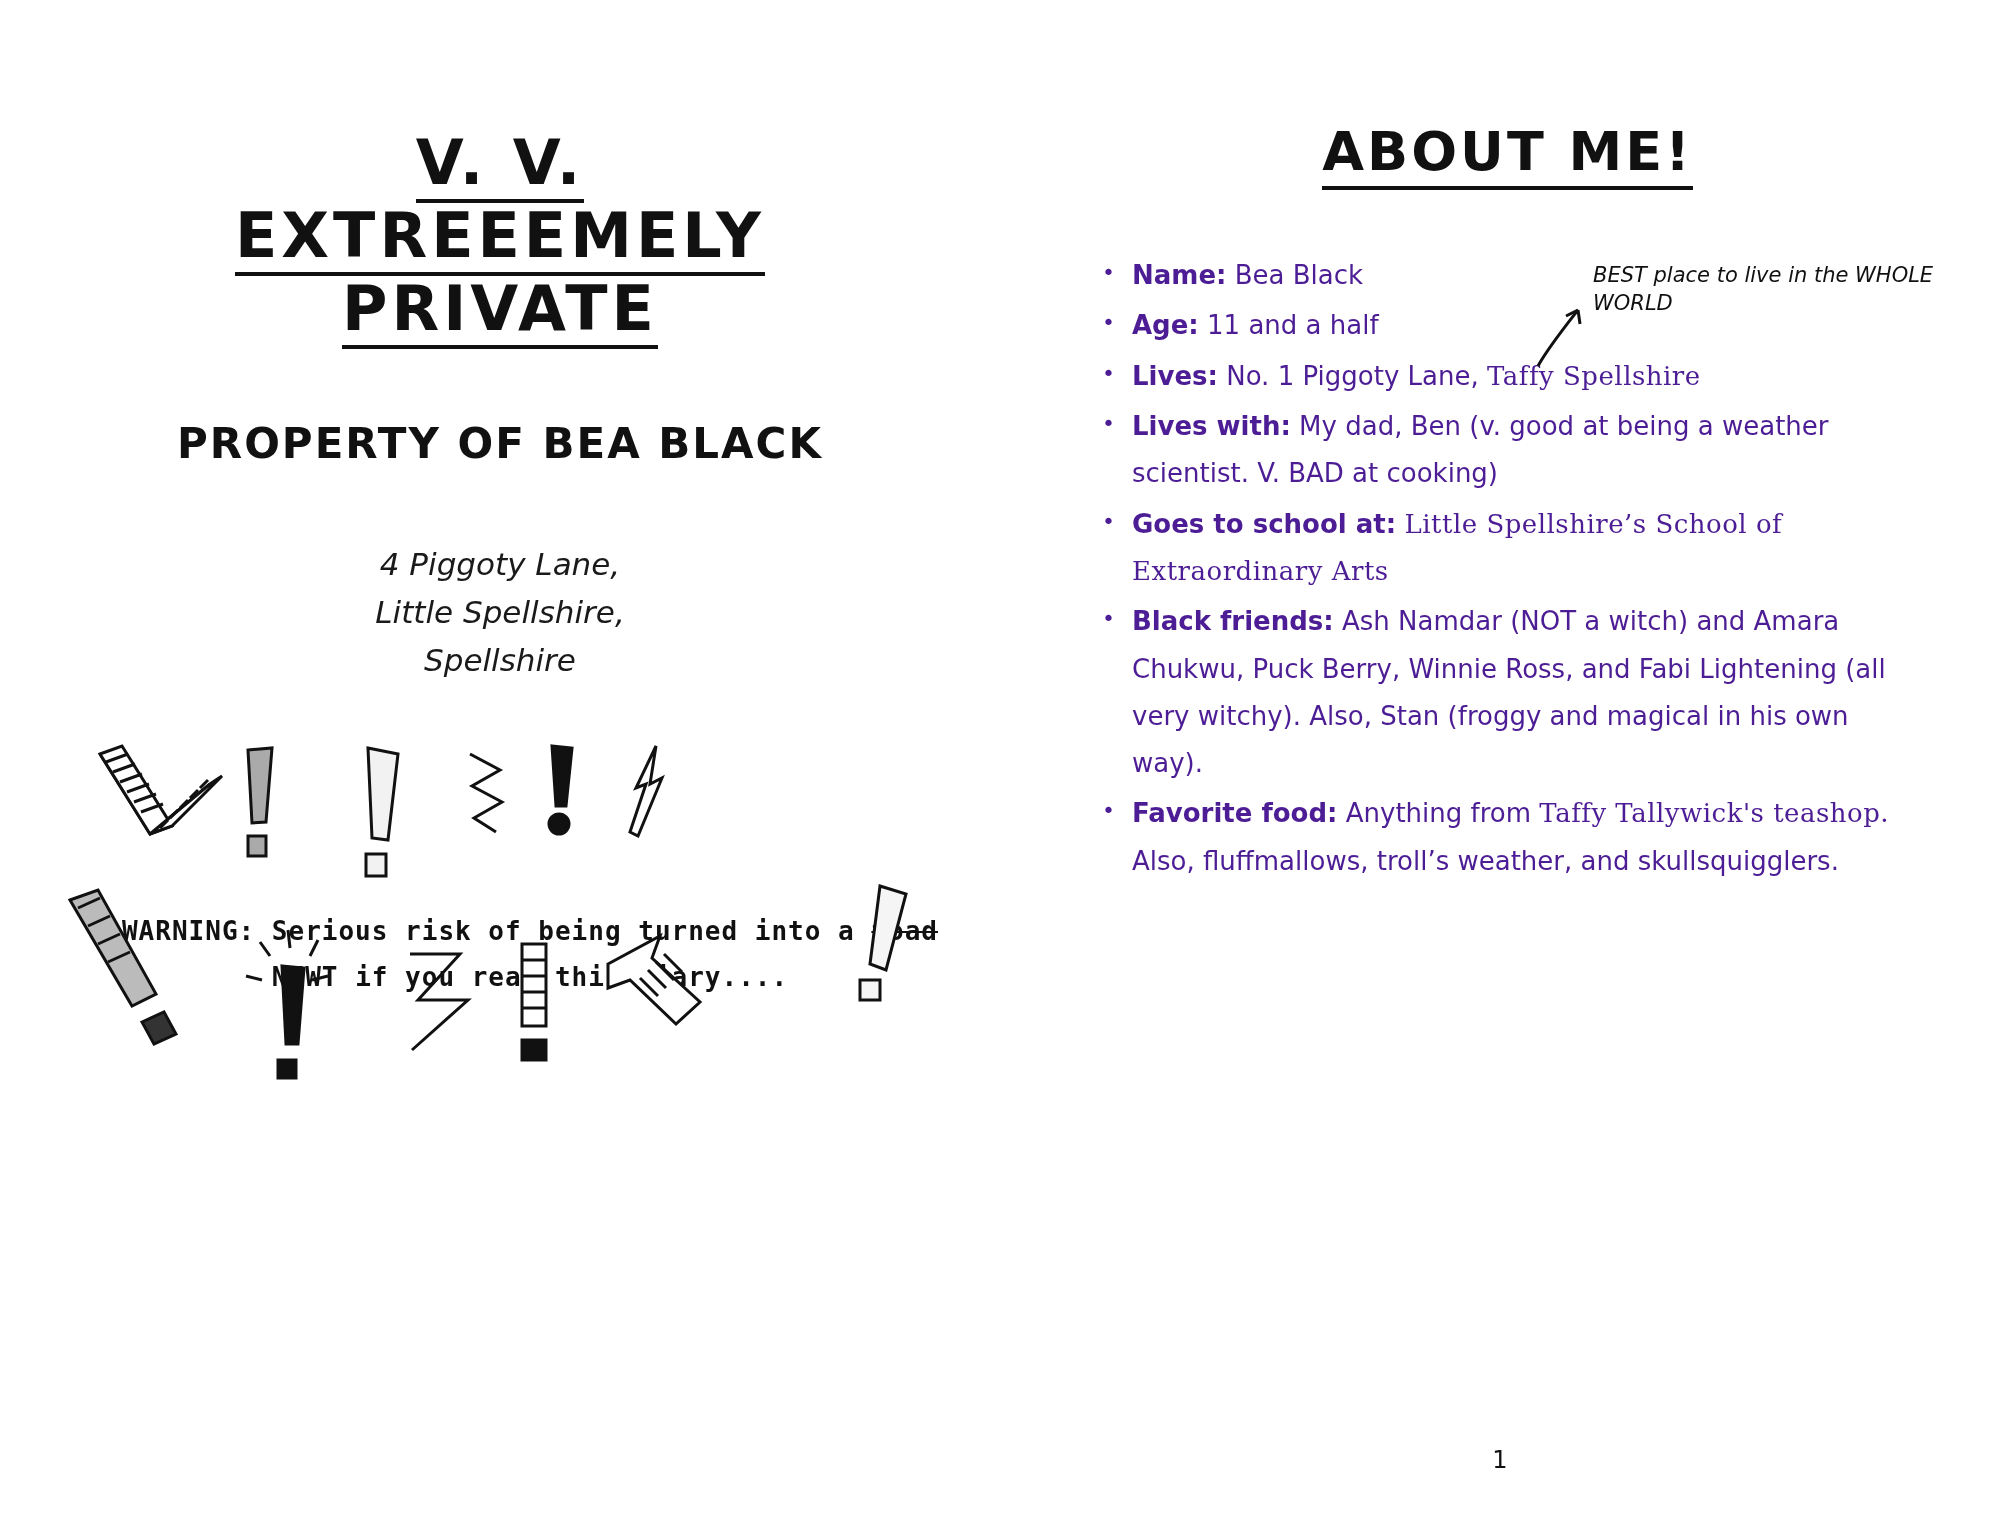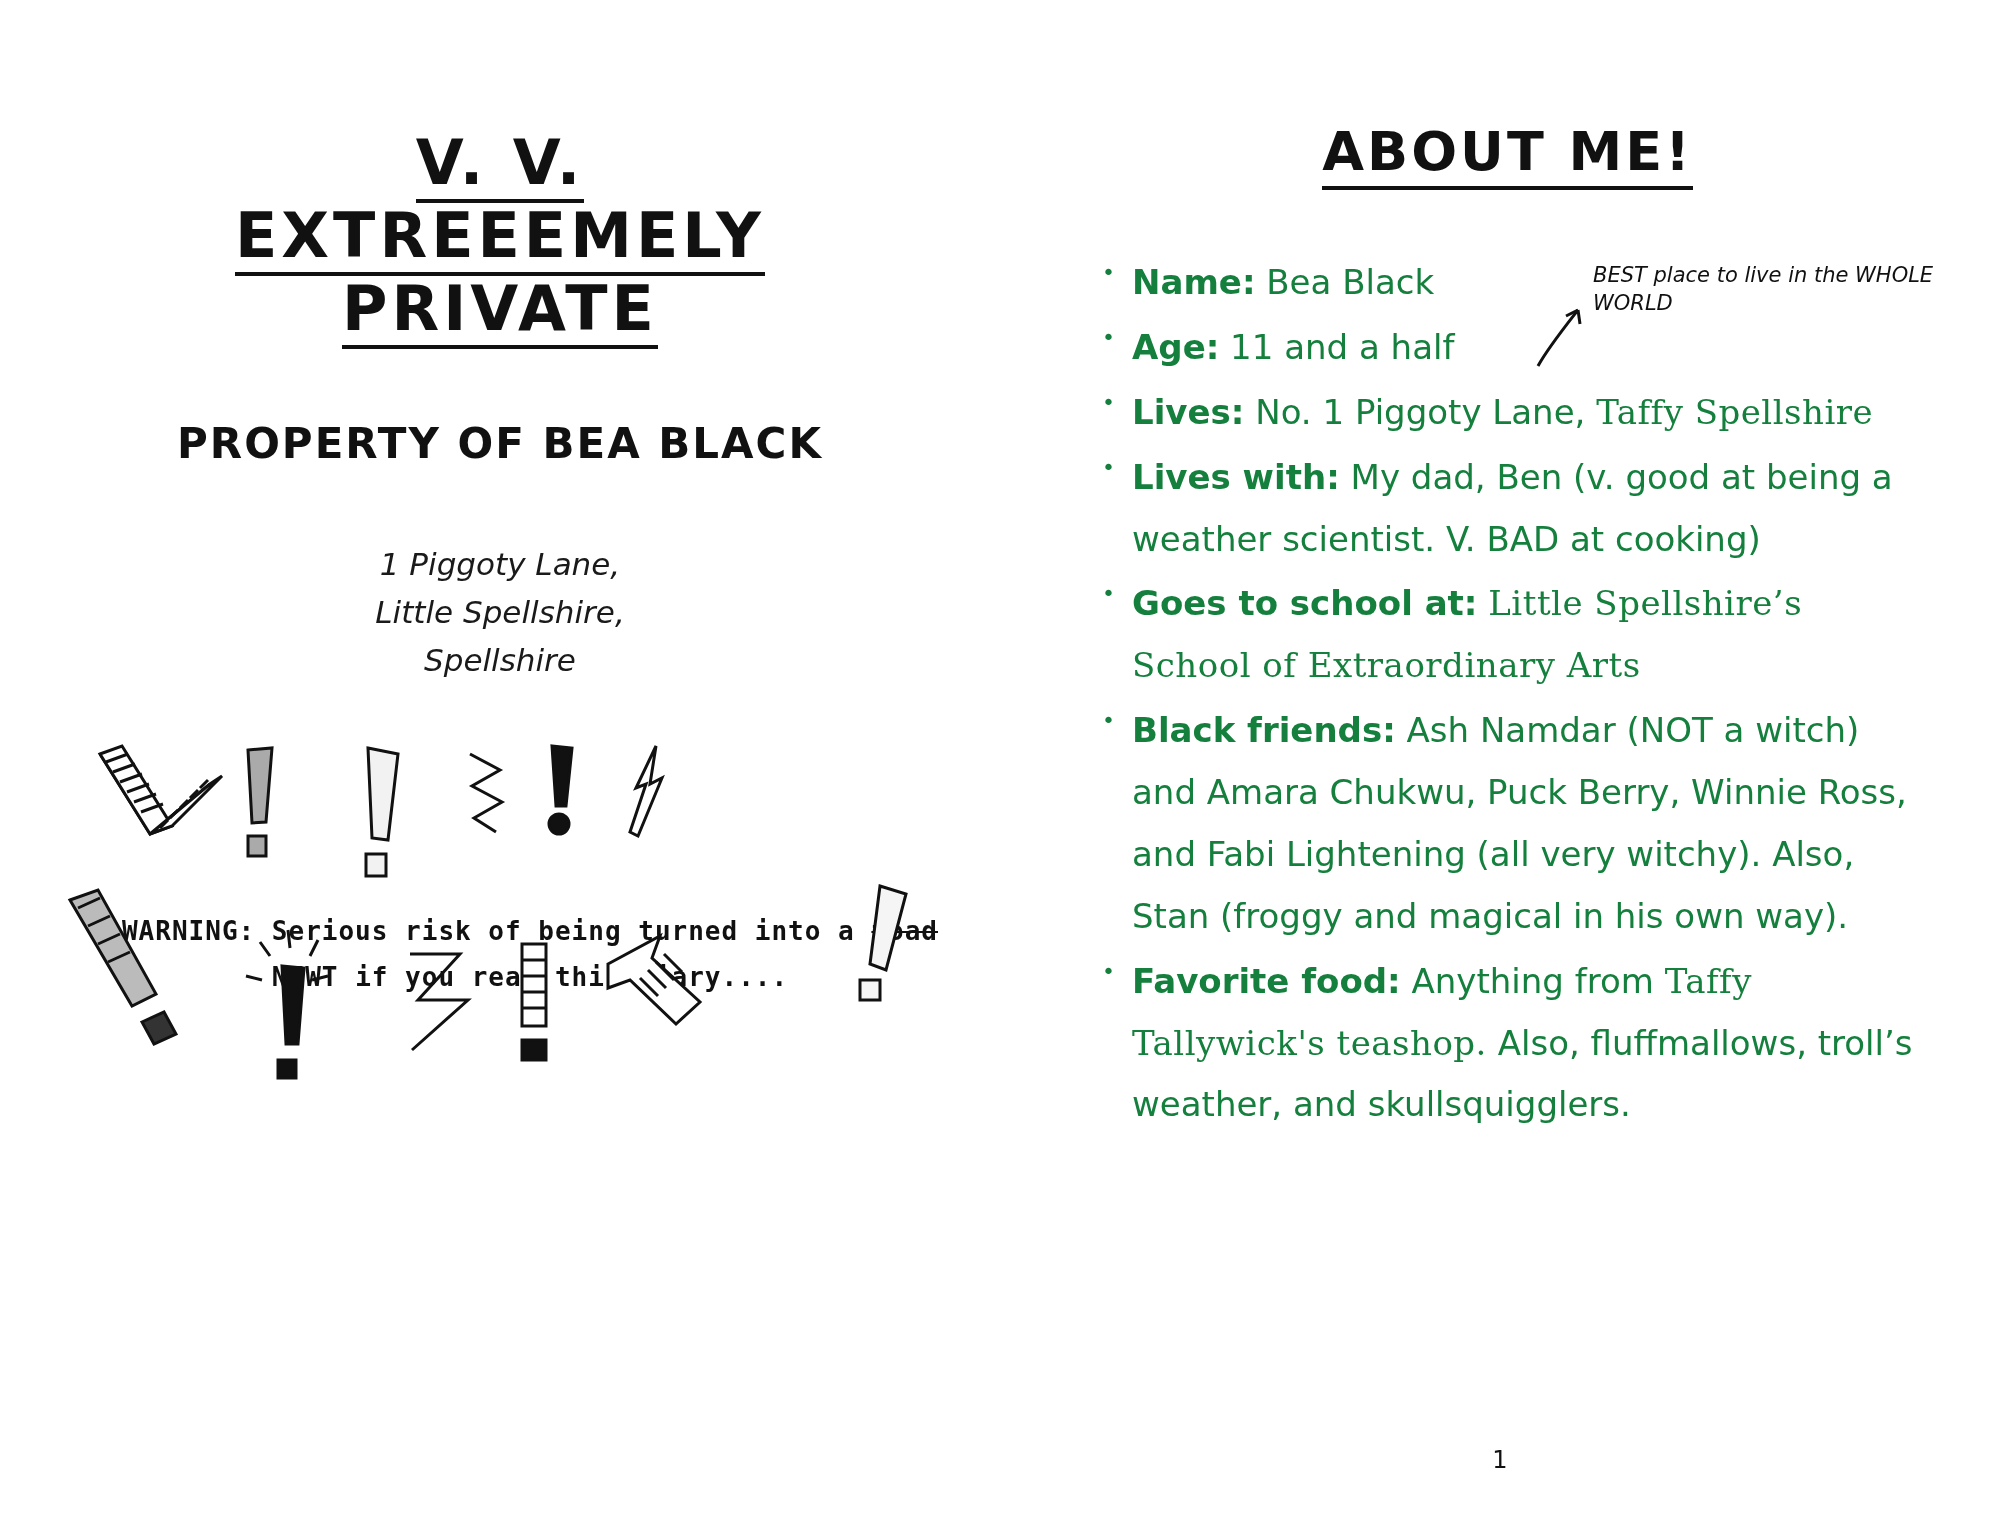--- a/index.html
+++ b/index.html
@@ -117,24 +117,24 @@
   }
 
   .about-list {
     margin: 62px 0 0 0;
     padding: 0;
     list-style: none;
   }
   .about-list li {
     position: relative;
     padding-left: 42px;
-    font-size: 34px;
+    font-size: 26px;
     line-height: 1.82;
     margin-bottom: 3px;
-    color: #15803d;
+    color: #4c1d95;
   }
   .about-list li::before {
     content: "•";
     position: absolute;
     left: 12px;
     top: 0;
     font-size: 22px;
     line-height: 1.9;
   }
   .about-list b { font-weight: bold; }
@@ -182,21 +182,21 @@
 
     <div class="title-block">
       <div class="title-line title-1"><span class="u">V. V.</span></div>
       <div class="title-line title-2"><span class="u">EXTREEEMELY</span></div>
       <div class="title-line title-3"><span class="u">PRIVATE</span></div>
     </div>
 
     <div class="property">PROPERTY OF BEA BLACK</div>
 
     <div class="address">
-      <div>1 Piggoty Lane,</div>
+      <div>4 Piggoty Lane,</div>
       <div>Little Spellshire,</div>
       <div>Spellshire</div>
     </div>
 
     <div class="doodle-area">
 
       <svg width="860" height="160" viewBox="0 0 860 160" style="position:absolute;left:20px;top:0;">
 
         <g fill="none" stroke="#111" stroke-width="3">
           <path d="M10 10 L60 90 L120 40" stroke-width="3"></path>

